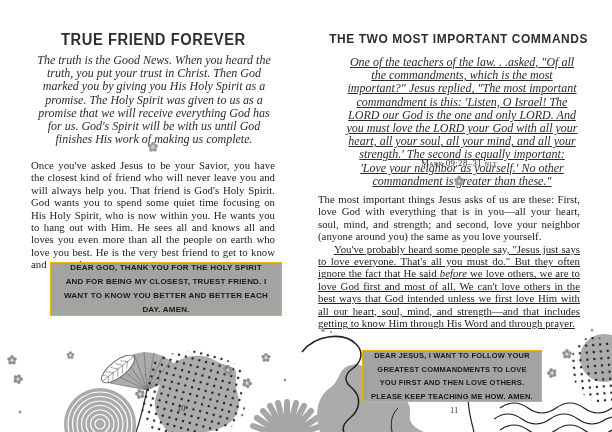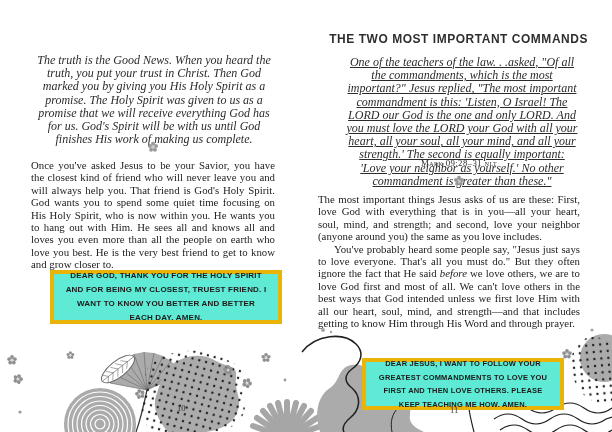--- a/index.html
+++ b/index.html
@@ -37,45 +37,48 @@
   .dingbat{position:absolute;left:0;right:0;text-align:center;}
   .d-left{top:139px;}
   .d-right{top:173px;}
   
   .bodytext{
     position:absolute;text-align:justify;
     font-size:10.8px;line-height:12.4px;color:#222;
   }
   .b-left{left:31px;width:244px;top:159px;}
   .bodytext p{margin:0;}
-  .bodytext p.indent{text-indent:16px;}
+  .bodytext p.indent{text-indent:16px;text-decoration:underline;}
   .em{font-style:italic;}
   
   .prayer-box{
-    position:absolute;background:#5eead4;border:4px solid #eab308;
+    position:absolute;background:#a3a3a3;border:1px solid #eab308;
     font-family:"Liberation Sans",sans-serif;font-weight:700;
     text-align:center;color:#1a1a1a;z-index:5;
-    display:flex;align-items:center;justify-content:center;margin-top:8px;
+    display:flex;align-items:center;justify-content:center;
   }
   .p-left{left:50px;top:262px;width:232px;height:54px;font-size:8px;line-height:14px;letter-spacing:.2px;padding:2px 10px;box-sizing:border-box;}
   
   .pagenum{
     position:absolute;font-size:8.5px;color:#333;z-index:6;
     font-family:"Liberation Serif",serif;
   }
   .n-left{left:160px;top:403px;margin-left:17px;}
   
   .doodles{position:absolute;left:0;top:312px;width:612px;height:120px;z-index:1;}
 </style>
 </head>
 <body>
 
 <div class="spread">
 
   <div class="page page-left">
+    <div class="chapter-title t-left">
+      <span>TRUE FRIEND FOREVER</span>
+    </div>
     <div class="scripture s-left">The truth is the Good News. When you heard the truth, you put your trust in Christ. Then God marked you by giving you His Holy Spirit as a promise. The Holy Spirit was given to us as a promise that we will receive everything God has for us. God's Spirit will be with us until God finishes His work of making us complete.</div>
     <div class="dingbat d-left">
       <svg width="14" height="13" viewBox="-7 -7 14 13">
         <g fill="#9b9b9b">
           <circle cx="0" cy="-3.2" r="2"></circle>
             <circle cx="3" cy="-1" r="2"></circle>
             <circle cx="1.9" cy="2.7" r="2"></circle>
           <circle cx="-1.9" cy="2.7" r="2"></circle>
             <circle cx="-3" cy="-1" r="2"></circle>
           <circle cx="0" cy="0" r="1.3" fill="#c9c9c9"></circle>
@@ -103,24 +106,24 @@
           <circle cx="0" cy="-3.2" r="2"></circle>
             <circle cx="3" cy="-1" r="2"></circle>
             <circle cx="1.9" cy="2.7" r="2"></circle>
           <circle cx="-1.9" cy="2.7" r="2"></circle>
             <circle cx="-3" cy="-1" r="2"></circle>
           <circle cx="0" cy="0" r="1.3" fill="#c9c9c9"></circle>
         </g>
       </svg>
     </div>
     <div class="bodytext" style="position:absolute;left:12px;width:262px;top:193px;">
-      <p>The most important things Jesus asks of us are these: First, love God with everything that is in you—all your heart, soul, mind, and strength; and second, love your neighbor (anyone around you) the same as you love includes.</p>
+      <p>The most important things Jesus asks of us are these: First, love God with everything that is in you—all your heart, soul, mind, and strength; and second, love your neighbor (anyone around you) the same as you love yourself.</p>
       <p class="indent"><span>You've probably heard some people say, "Jesus just says to love everyone. That's all you must do." But they often ignore the fact that He said </span><span class="em">before</span><span> we love others, we are to love God first and most of all. We can't love others in the best ways that God intended unless we first love Him with all our heart, soul, mind, and strength—and that includes getting to know Him through His Word and through prayer.</span></p>
     </div>
-    <div class="prayer-box" style="left:56px;top:350px;width:202px;height:52px;font-size:7.5px;line-height:13.5px;letter-spacing:.2px;padding:3px 8px;box-sizing:border-box;">
+    <div class="prayer-box" style="left:56px;top:350px;width:180px;height:52px;font-size:7.5px;line-height:13.5px;letter-spacing:.2px;padding:3px 8px;box-sizing:border-box;">
       <span>DEAR JESUS, I WANT TO FOLLOW YOUR GREATEST COMMANDMENTS TO LOVE YOU FIRST AND THEN LOVE OTHERS. PLEASE KEEP TEACHING ME HOW. AMEN.</span>
     </div>
     <div class="pagenum" style="position:absolute;left:144px;top:405px;">11</div>
   </div>
 
   <svg class="doodles" viewBox="0 0 612 120" xmlns="http://www.w3.org/2000/svg" xmlns:xlink="http://www.w3.org/1999/xlink">
     <defs>
       <pattern id="dots" width="7" height="7" patternUnits="userSpaceOnUse" patternTransform="rotate(15)">
         <circle cx="2" cy="2" r="1.2" fill="#1c1c1c"></circle>
       </pattern>

